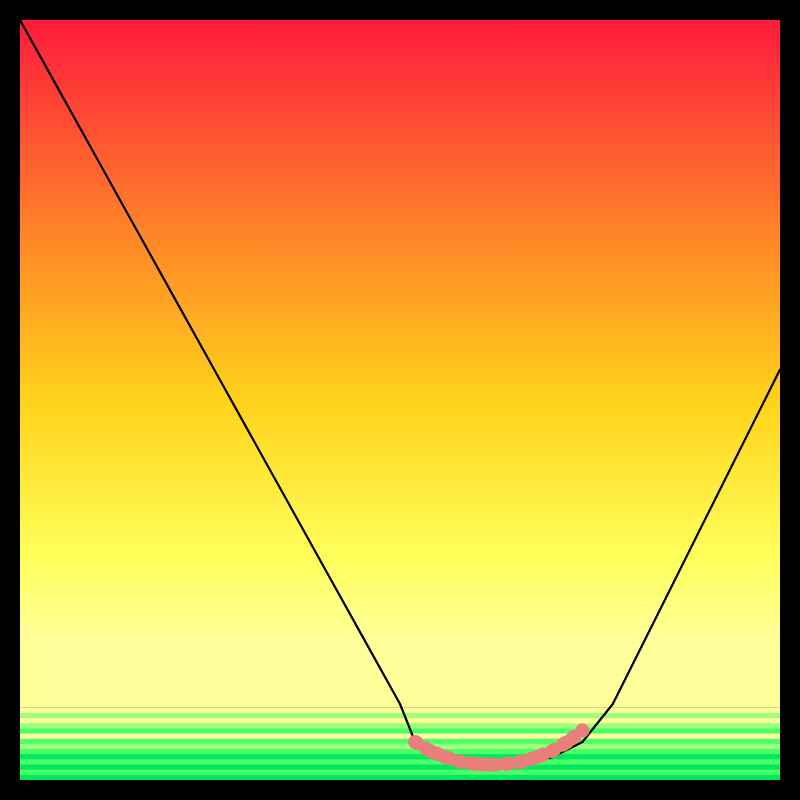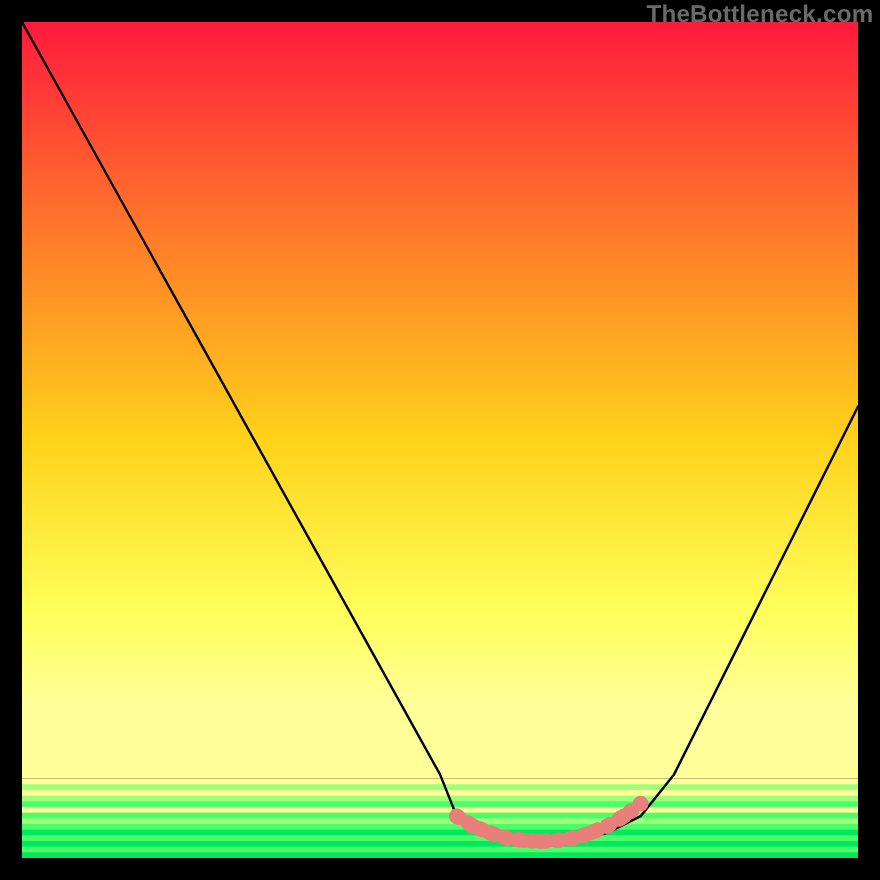--- a/index.html
+++ b/index.html
@@ -36,21 +36,20 @@
     color: #6a6a6a;
     letter-spacing: 0.2px;
     user-select: none;
   }
   svg { display: block; }
 </style>
 </head>
 <body>
 
 <div class="frame">
-  <div class="watermark">TheBottleneck.com</div>
   <div class="plot">
     <svg id="chart-svg" width="760" height="760" viewBox="0 0 760 760">
         <defs>
           <linearGradient id="bg" x1="0" y1="0" x2="0" y2="1">
             <stop offset="0" stop-color="#ff1a3c"></stop>
             <stop offset="0.28" stop-color="#ff7a2a"></stop>
             <stop offset="0.55" stop-color="#ffd21a"></stop>
             <stop offset="0.78" stop-color="#ffff5a"></stop>
             <stop offset="0.9" stop-color="#ffff99"></stop>
           </linearGradient>

